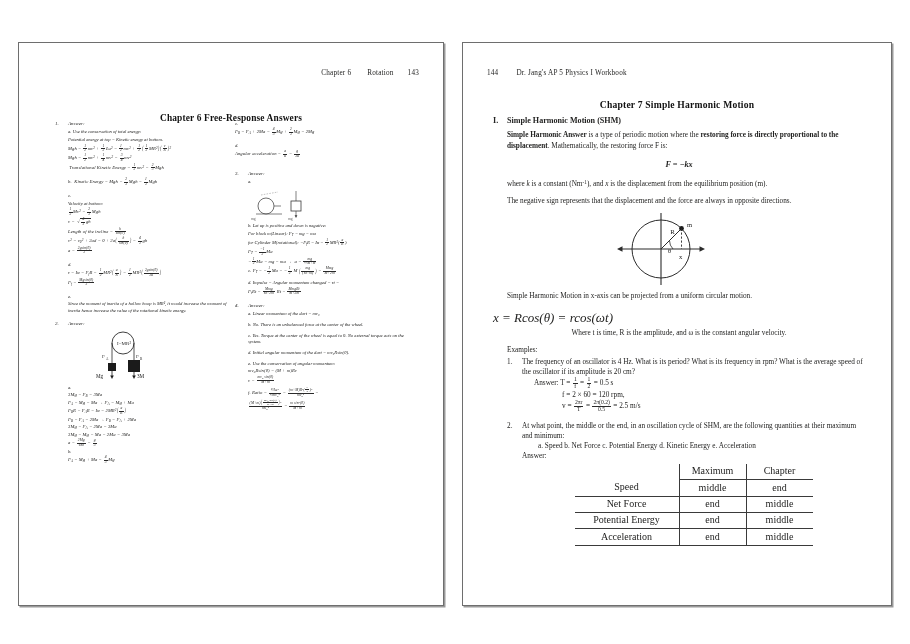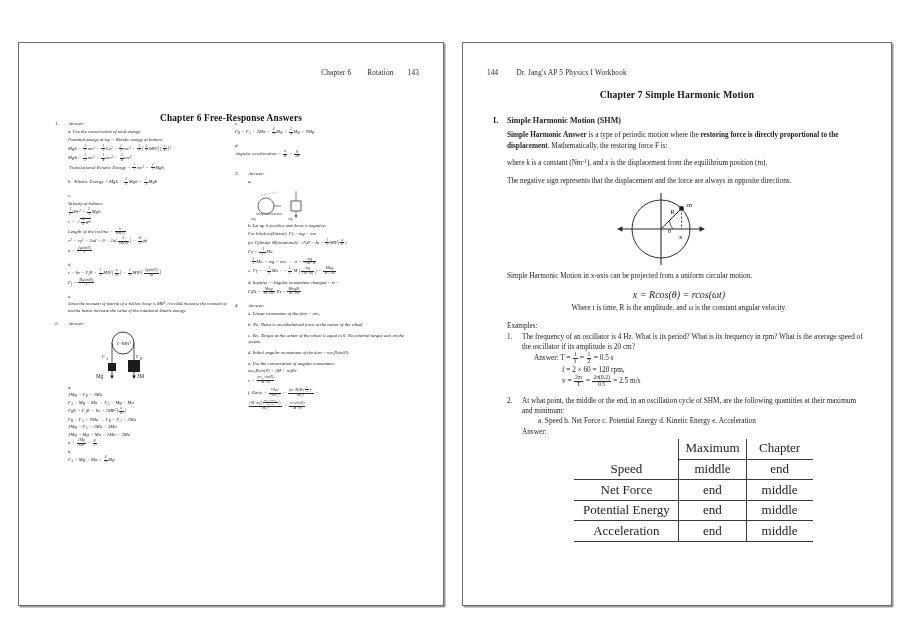--- a/index.html
+++ b/index.html
@@ -82,55 +82,55 @@
   #pulley { position: relative; height: 52px; margin: 3px 0 2px 0; }
 
   
   #cyl-dia { position: relative; height: 34px; margin: 2px 0 1px 0; }
 
   
   #rp-runhead { left: 24px; top: 26px; }
   #rp-runhead .rh-pg { margin-right: 18px; }
 
   #rp-title {
-    position: absolute; top: 46px; left: 0; right: 0;
+    position: absolute; top: 56px; left: 0; right: 0;
     text-align: center; font-size: 9.6px; font-weight: bold; color: #111;
     letter-spacing: .2px;
   }
   .rp-body {
     position: absolute; left: 30px; right: 26px; top: 72px;
     font-size: 7.25px; line-height: 1.42; color: #232322;
   }
   .sec-head {
     font-weight: bold; font-size: 8.1px; margin: 0 0 4px 0;
     position: relative; padding-left: 14px;
   }
   .sec-head .rn { position: absolute; left: 0; top: 0; }
   .para { margin: 0 0 0 14px; }
   .para + .para { margin-top: 7px; }
   .disp-eq { text-align: center; font-weight: bold; font-style: italic;
              margin: 8px 0 8px 0; font-size: 8.2px; }
-  .disp-eq2 { text-align: center; font-style: italic;
-             margin: 7px 0 1px 0; font-size: 10px; }
+  .disp-eq2 { font-style: italic;
+             margin: 7px 0 1px 0; font-size: 13px; }
   .centerline { text-align: center; margin: 0 0 0 0; }
 
   #circ-dia { position: relative; height: 72px; margin: 7px 0 6px 0; }
 
   .ex-label { margin: 0 0 0 14px; }
   ol.exlist { list-style: none; margin: 0 0 0 14px; padding: 0; }
   ol.exlist > li {
     position: relative; padding-left: 15px; margin-top: 1px;
   }
   ol.exlist > li > .li-num { position: absolute; left: 0; top: 0; }
   .ans-line { margin-left: 12px; }
   .ans-indent { margin-left: 40px; }
 
   table.shm {
     border-collapse: collapse; margin: 2px auto 0 auto;
-    font-size: 13px; color: #232322;
+    font-size: 10px; color: #232322;
   }
   table.shm td, table.shm th {
     font-weight: normal; padding: 0.6px 6px; text-align: center;
     border: none;
   }
   table.shm td.lbl { min-width: 92px; }
   table.shm td.val { min-width: 54px; }
   table.shm tr.hdr td { border-bottom: .7px solid #3a3a3a; }
   table.shm tr.bdy td { border-bottom: .7px solid #3a3a3a; }
   table.shm td.c1 { border-right: .7px solid #3a3a3a; }
@@ -332,20 +332,21 @@
 
         <div class="sec-head">
           <span class="rn">I.</span>
           <span>Simple Harmonic Motion (SHM)</span>
         </div>
 
         <div class="para">
           <span class="b">Simple Harmonic Answer</span><span> is a type of periodic motion where the </span><span class="b">restoring force is directly proportional to the displacement</span><span>. Mathematically, the restoring force F is:</span>
         </div>
 
+        <div class="disp-eq">F =  −kx</div>
 
         <div class="para">where <span class="ital">k</span> is a constant (Nm<span class="sup">-1</span>), and <span class="ital">x</span> is the displacement from the equilibrium position (m).</div>
 
         <div class="para">The negative sign represents that the displacement and the force are always in opposite directions.</div>
 
         <div id="circ-dia">
           <svg width="370" height="72" viewBox="0 0 370 72">
             <g transform="translate(168,36)">
               <circle cx="0" cy="0" r="29" fill="none" stroke="#2b2b2b" stroke-width="1"></circle>
 

